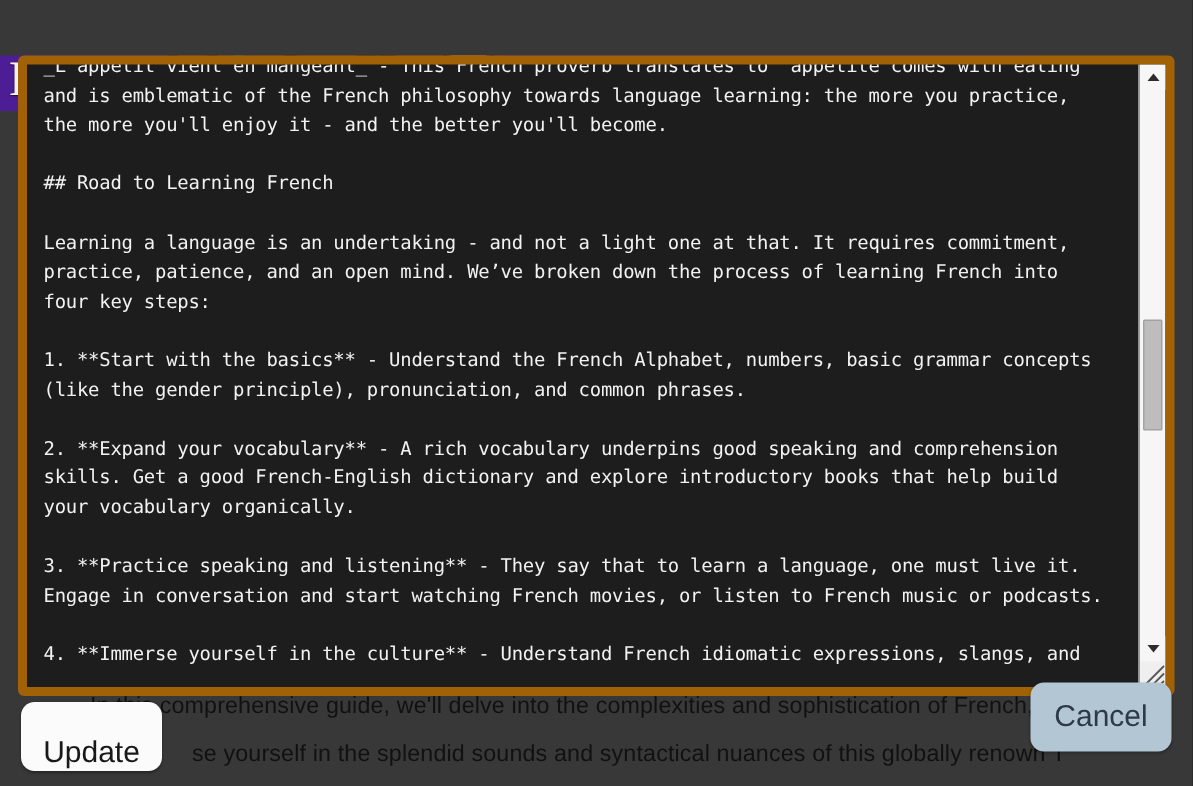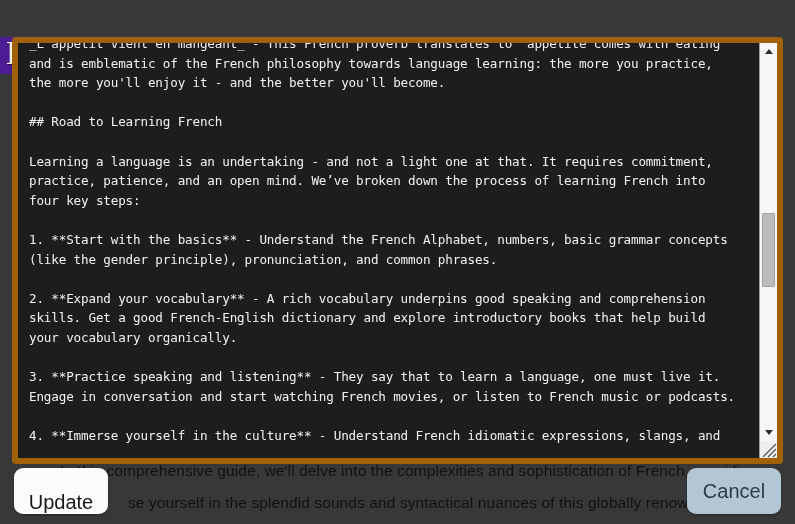--- a/index.html
+++ b/index.html
@@ -163,21 +163,21 @@
     line-height: 46px;
     text-align: center;
     padding: 11px;
     z-index: 8;
     box-shadow: 0 1px 2px rgba(0,0,0,.35);
     cursor: pointer;
   }
   #btn-cancel {
     position: absolute;
     left: 687px;
-    top: 468px;
+    top: 455px;
     width: 94px;
     height: 46px;
     border: none;
     border-radius: 9px;
     background: #b3c6d4;
     color: #2d3b48;
     font-family: "Liberation Sans", sans-serif;
     font-size: 20px;
     line-height: 46px;
     text-align: center;

